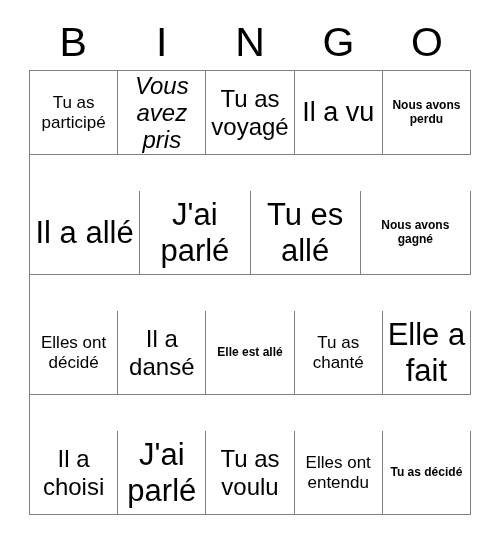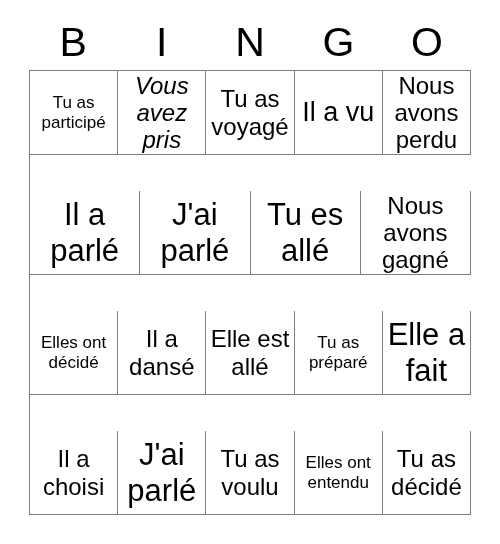--- a/index.html
+++ b/index.html
@@ -84,21 +84,21 @@
     line-height: 1.13;
     word-wrap: break-word;
     overflow-wrap: break-word;
     hyphens: none;
   }
 
   
   .fs-xl  { font-size: 31px; }
   .fs-lg  { font-size: 27px; }
   .fs-md  { font-size: 24px; }
-  .fs-sm  { font-size: 24px; }
+  .fs-sm  { font-size: 12px; font-weight: bold; }
   .fs-xs  { font-size: 17px; }
   .fs-free { font-size: 24px; }
 </style>
 </head>
 <body style="background: rgb(255, 255, 255); color: rgb(0, 0, 0);">
 
 <div id="card-root">
 
   <div id="bingo-header">
     <div class="header-letter">B</div>
@@ -123,21 +123,21 @@
       <div class="bingo-cell" style="border-right-color: rgb(128, 128, 128); border-bottom-color: rgb(128, 128, 128);">
           <span class="cell-text fs-lg">Il a vu</span>
         </div>
       <div class="bingo-cell" style="border-right-color: rgb(128, 128, 128); border-bottom-color: rgb(128, 128, 128);">
           <span class="cell-text fs-sm">Nous avons perdu</span>
         </div>
     </div>
 
     <div class="bingo-row">
       <div class="bingo-cell" style="border-right-color: rgb(128, 128, 128); border-bottom-color: rgb(128, 128, 128);">
-          <span class="cell-text fs-xl">Il a parlé</span>
+          <span class="cell-text fs-xl">Il a allé</span>
         </div>
       <div class="bingo-cell" style="border-right-color: rgb(128, 128, 128); border-bottom-color: rgb(128, 128, 128);">
           <span class="cell-text fs-xl">J'ai parlé</span>
         </div>
       <div class="bingo-cell" style="border-right-color: rgb(128, 128, 128); border-bottom-color: rgb(128, 128, 128);">
           <span class="cell-text fs-xl">Tu es allé</span>
         </div>
       <div class="bingo-cell" style="border-right-color: rgb(128, 128, 128); border-bottom-color: rgb(128, 128, 128); align-items: center;">
           <span class="cell-text fs-sm">Nous avons gagné</span>
         </div>
@@ -148,21 +148,21 @@
       <div class="bingo-cell" style="border-right-color: rgb(128, 128, 128); border-bottom-color: rgb(128, 128, 128);">
           <span class="cell-text fs-xs">Elles ont décidé</span>
         </div>
       <div class="bingo-cell" style="border-right-color: rgb(128, 128, 128); border-bottom-color: rgb(128, 128, 128);">
           <span class="cell-text fs-md">Il a dansé</span>
         </div>
       <div class="bingo-cell" style="border-right-color: rgb(128, 128, 128); border-bottom-color: rgb(128, 128, 128);">
           <span class="cell-text fs-sm">Elle est allé</span>
         </div>
       <div class="bingo-cell" style="border-right-color: rgb(128, 128, 128); border-bottom-color: rgb(128, 128, 128);">
-          <span class="cell-text fs-xs">Tu as préparé</span>
+          <span class="cell-text fs-xs">Tu as chanté</span>
         </div>
       <div class="bingo-cell" style="border-right-color: rgb(128, 128, 128); border-bottom-color: rgb(128, 128, 128);">
           <span class="cell-text fs-xl">Elle a fait</span>
         </div>
     </div>
 
     <div class="bingo-row">
       <div class="bingo-cell" style="border-right-color: rgb(128, 128, 128); border-bottom-color: rgb(128, 128, 128);">
           <span class="cell-text fs-md">Il a choisi</span>
         </div>

